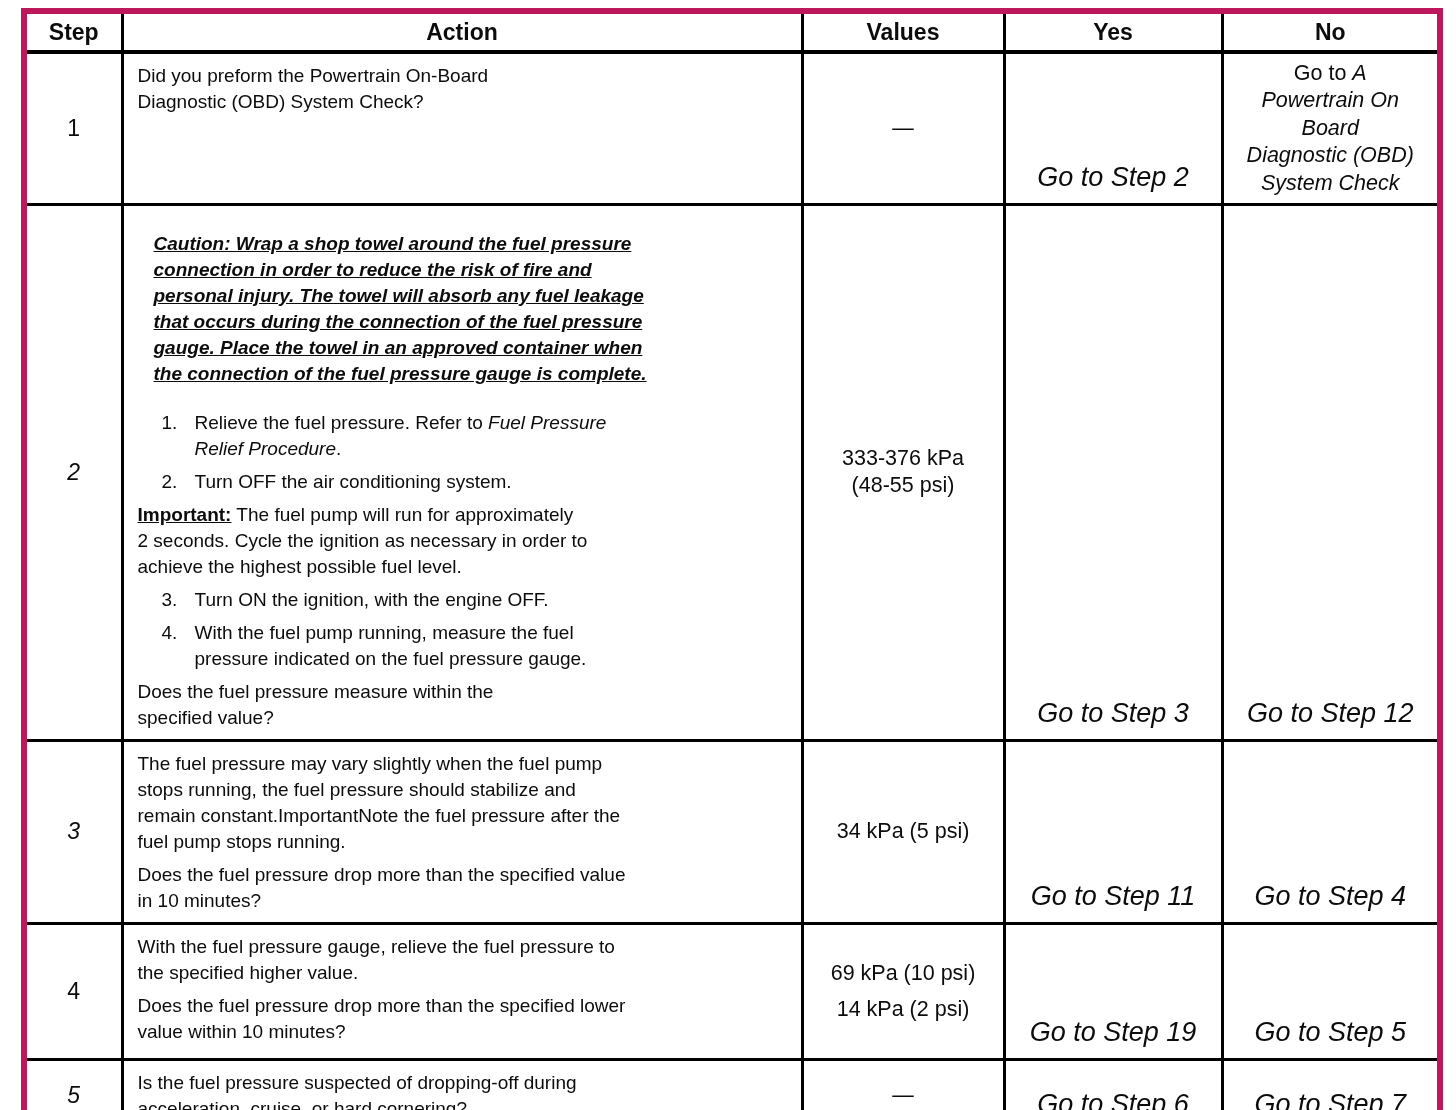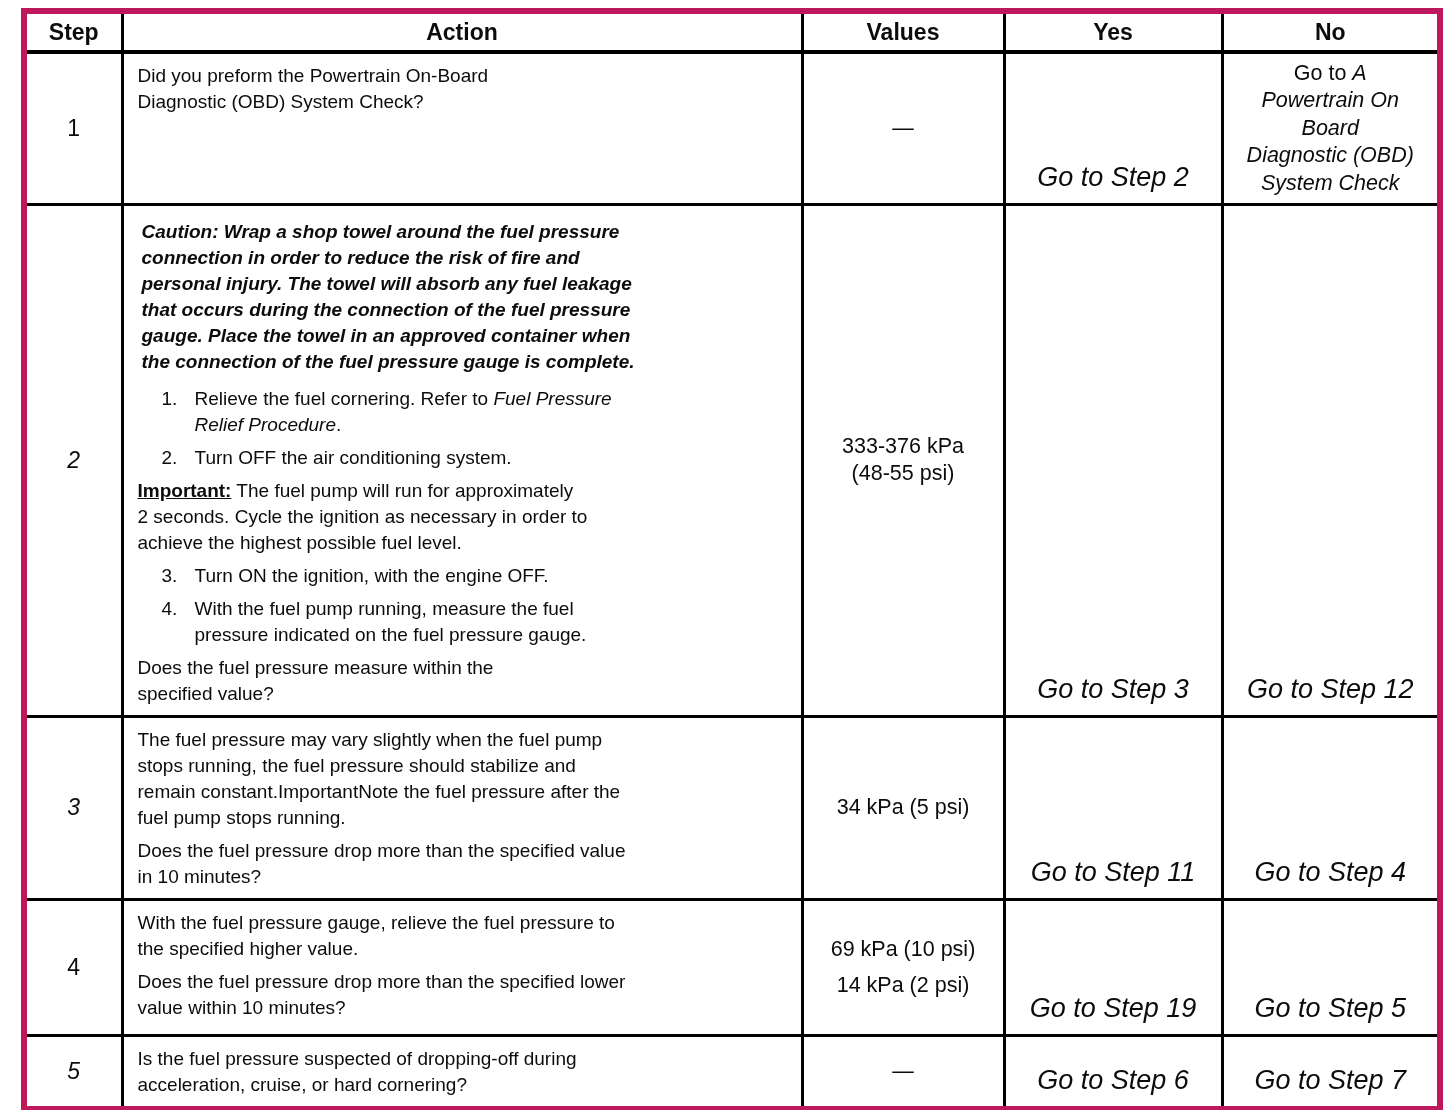--- a/index.html
+++ b/index.html
@@ -48,21 +48,21 @@
   td.step.it { font-style: italic; }
   td.action {
     padding: 9px 12px 8px 14px;
     font-size: 19px;
     line-height: 26px;
     vertical-align: top;
   }
   .stack { display: flex; flex-direction: column; gap: 7px; }
   .preline { white-space: pre-line; }
   .para { margin: 0; }
-  .caution { margin: 4px; font-weight: bold; font-style: italic; }
+  .caution { margin: 16px; font-weight: bold; font-style: italic; text-decoration: underline; }
   .b { font-weight: bold; text-decoration: underline; }
   .it { font-style: italic; }
   .li { display: flex; align-items: flex-start; }
   .li .num { flex: none; width: 33px; margin-left: 24px; }
   .li .li-text { flex: 1; }
   td.values {
     text-align: center;
     vertical-align: middle;
     font-size: 21.5px;
     line-height: 27px;
@@ -126,21 +126,21 @@
         <td class="action">
           <div class="stack">
             <p class="caution preline">Caution: Wrap a shop towel around the fuel pressure
 connection in order to reduce the risk of fire and
 personal injury. The towel will absorb any fuel leakage
 that occurs during the connection of the fuel pressure
 gauge. Place the towel in an approved container when
 the connection of the fuel pressure gauge is complete.</p>
             <div class="li">
               <span class="num">1.</span>
-              <div class="li-text preline"><span>Relieve the fuel cornering. Refer to </span><span class="it">Fuel Pressure
+              <div class="li-text preline"><span>Relieve the fuel pressure. Refer to </span><span class="it">Fuel Pressure
 Relief Procedure</span><span>.</span></div>
             </div>
             <div class="li">
               <span class="num">2.</span>
               <div class="li-text preline">Turn OFF the air conditioning system.</div>
             </div>
             <p class="para preline"><span class="b">Important:</span><span> The fuel pump will run for approximately
 2 seconds. Cycle the ignition as necessary in order to
 achieve the highest possible fuel level.</span></p>
             <div class="li">

